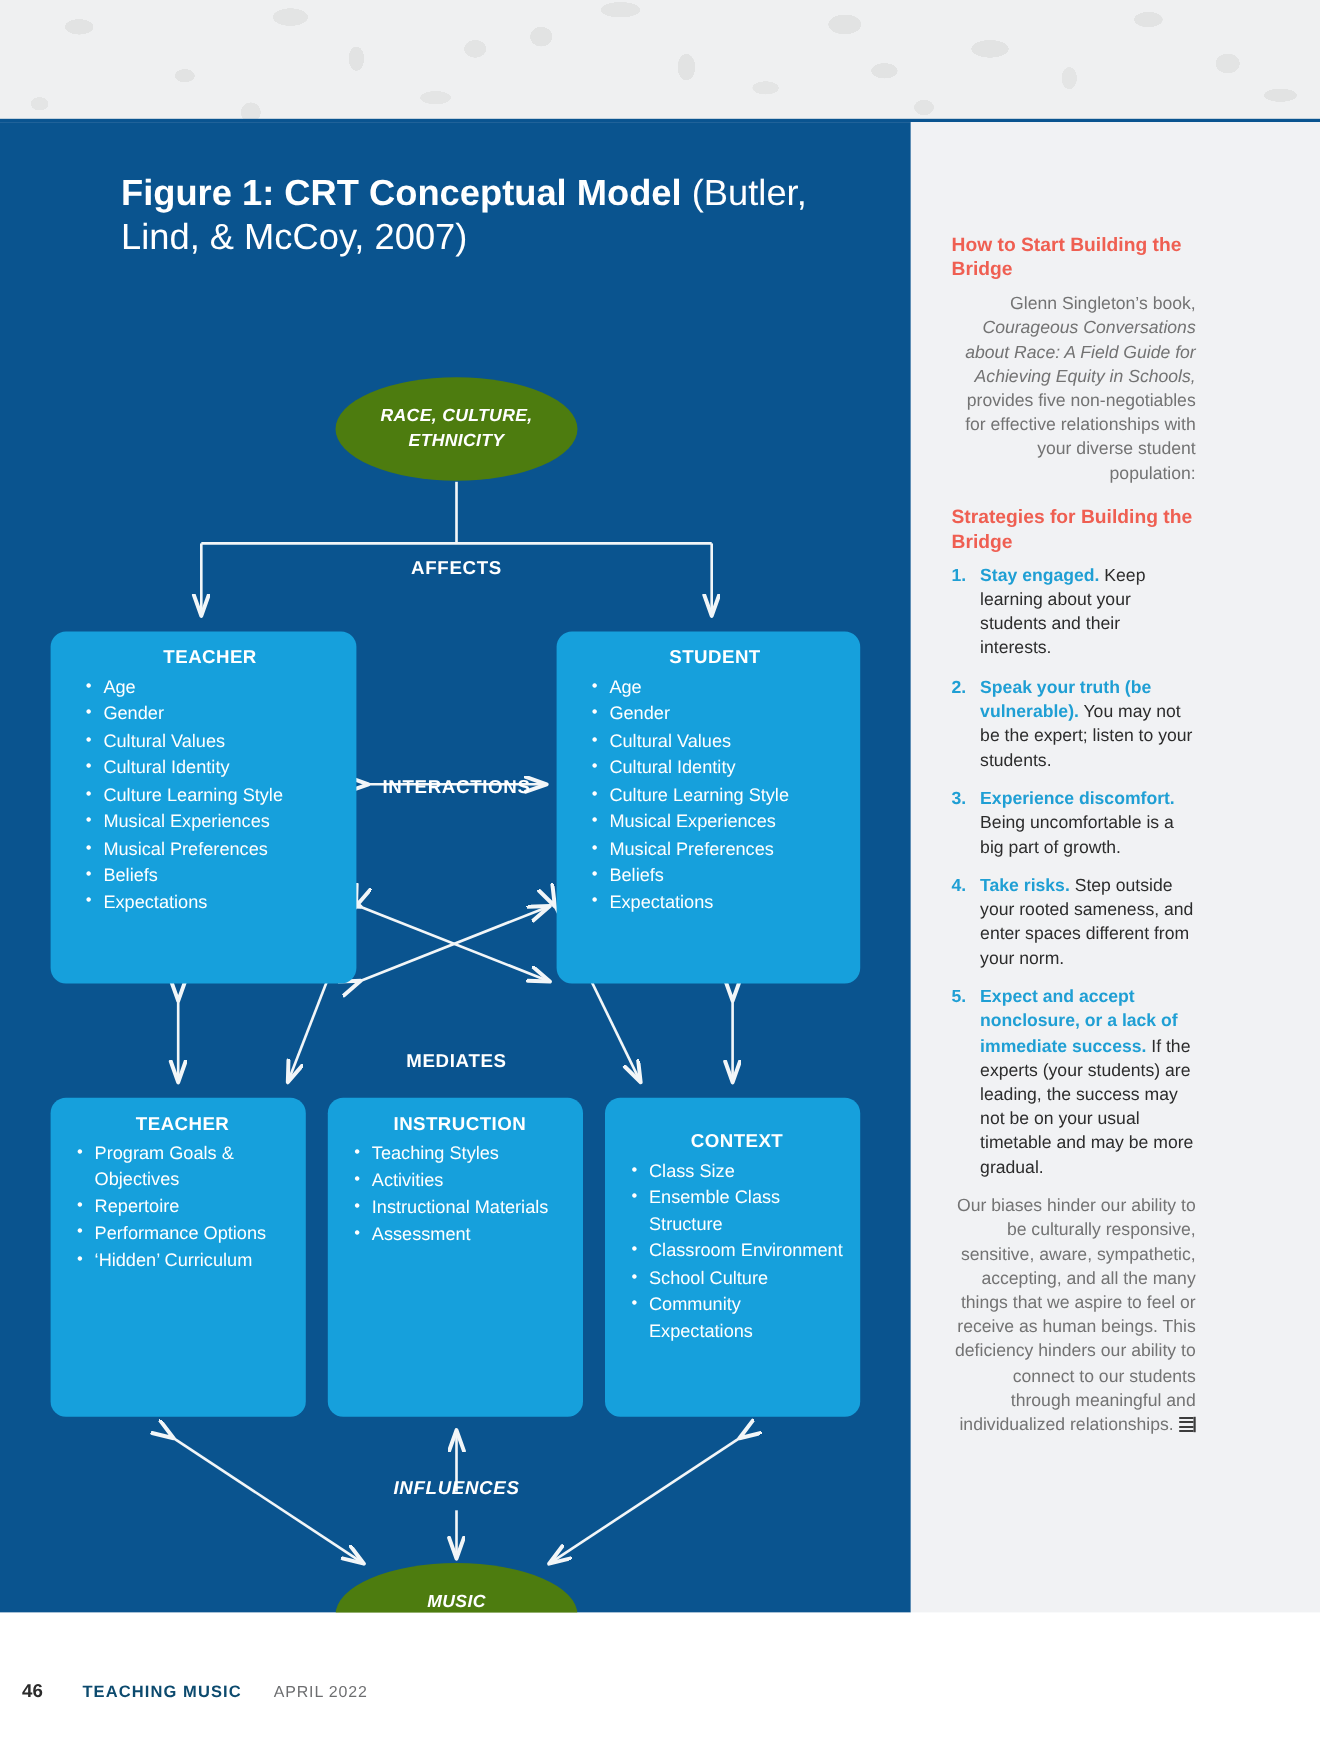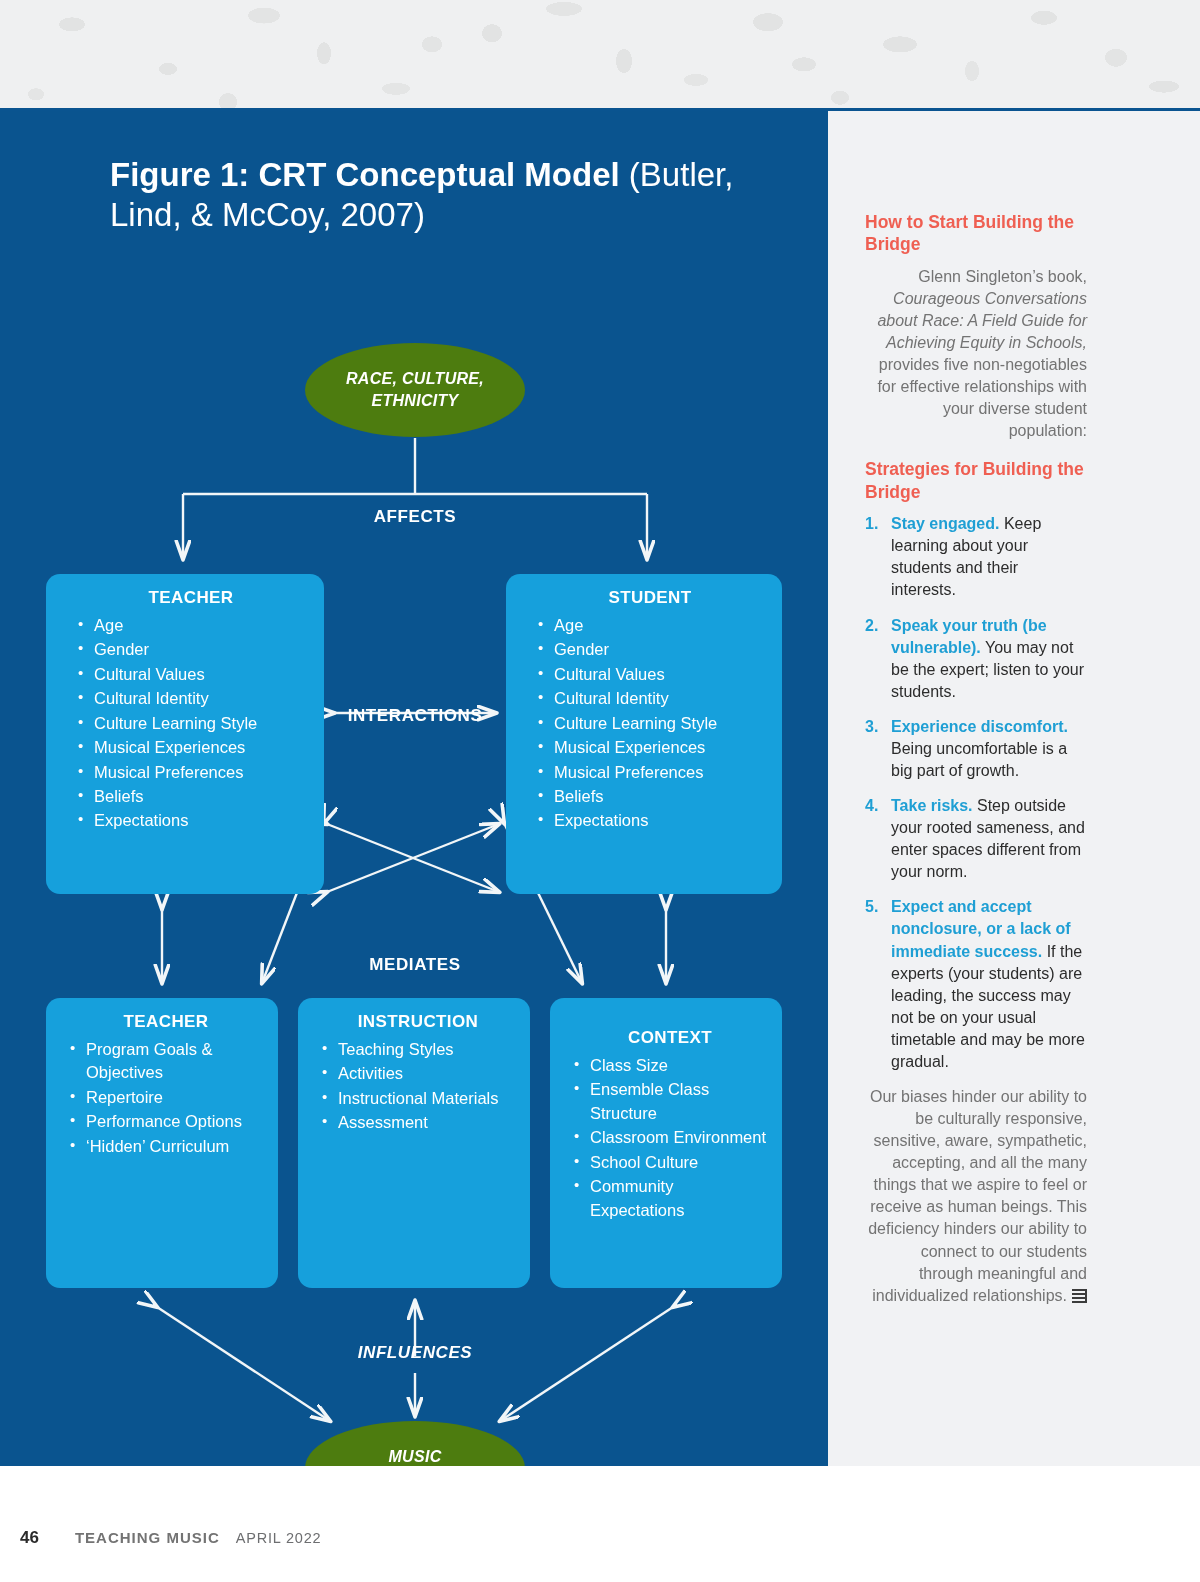--- a/index.html
+++ b/index.html
@@ -127,21 +127,21 @@
       180deg,#3c3c3c 0px,#3c3c3c 2px,#f1f2f4 2px,#f1f2f4 4px);
     border-right:2px solid #3c3c3c;
   }
 
   
   #footer{
     position:absolute;left:0;top:1466px;width:1200px;height:116px;background:#ffffff;
   }
   #footer-inner{position:absolute;left:20px;top:62px;display:flex;align-items:baseline;}
   #footer-page{font-size:17px;font-weight:bold;color:#2b2b2b;margin-right:36px;}
-  #footer-mag{font-size:15px;font-weight:bold;color:#737373;letter-spacing:1px;margin-right:16px;}
+  #footer-mag{font-size:15px;font-weight:bold;color:#0c4a6e;letter-spacing:1px;margin-right:29px;}
   #footer-date{font-size:14.5px;color:#6d6e70;letter-spacing:.8px;}
 </style>
 </head>
 <body>
 
 <div id="top-band"></div>
 <div id="top-band-rule"></div>
 
 <div id="figure-panel">
 

